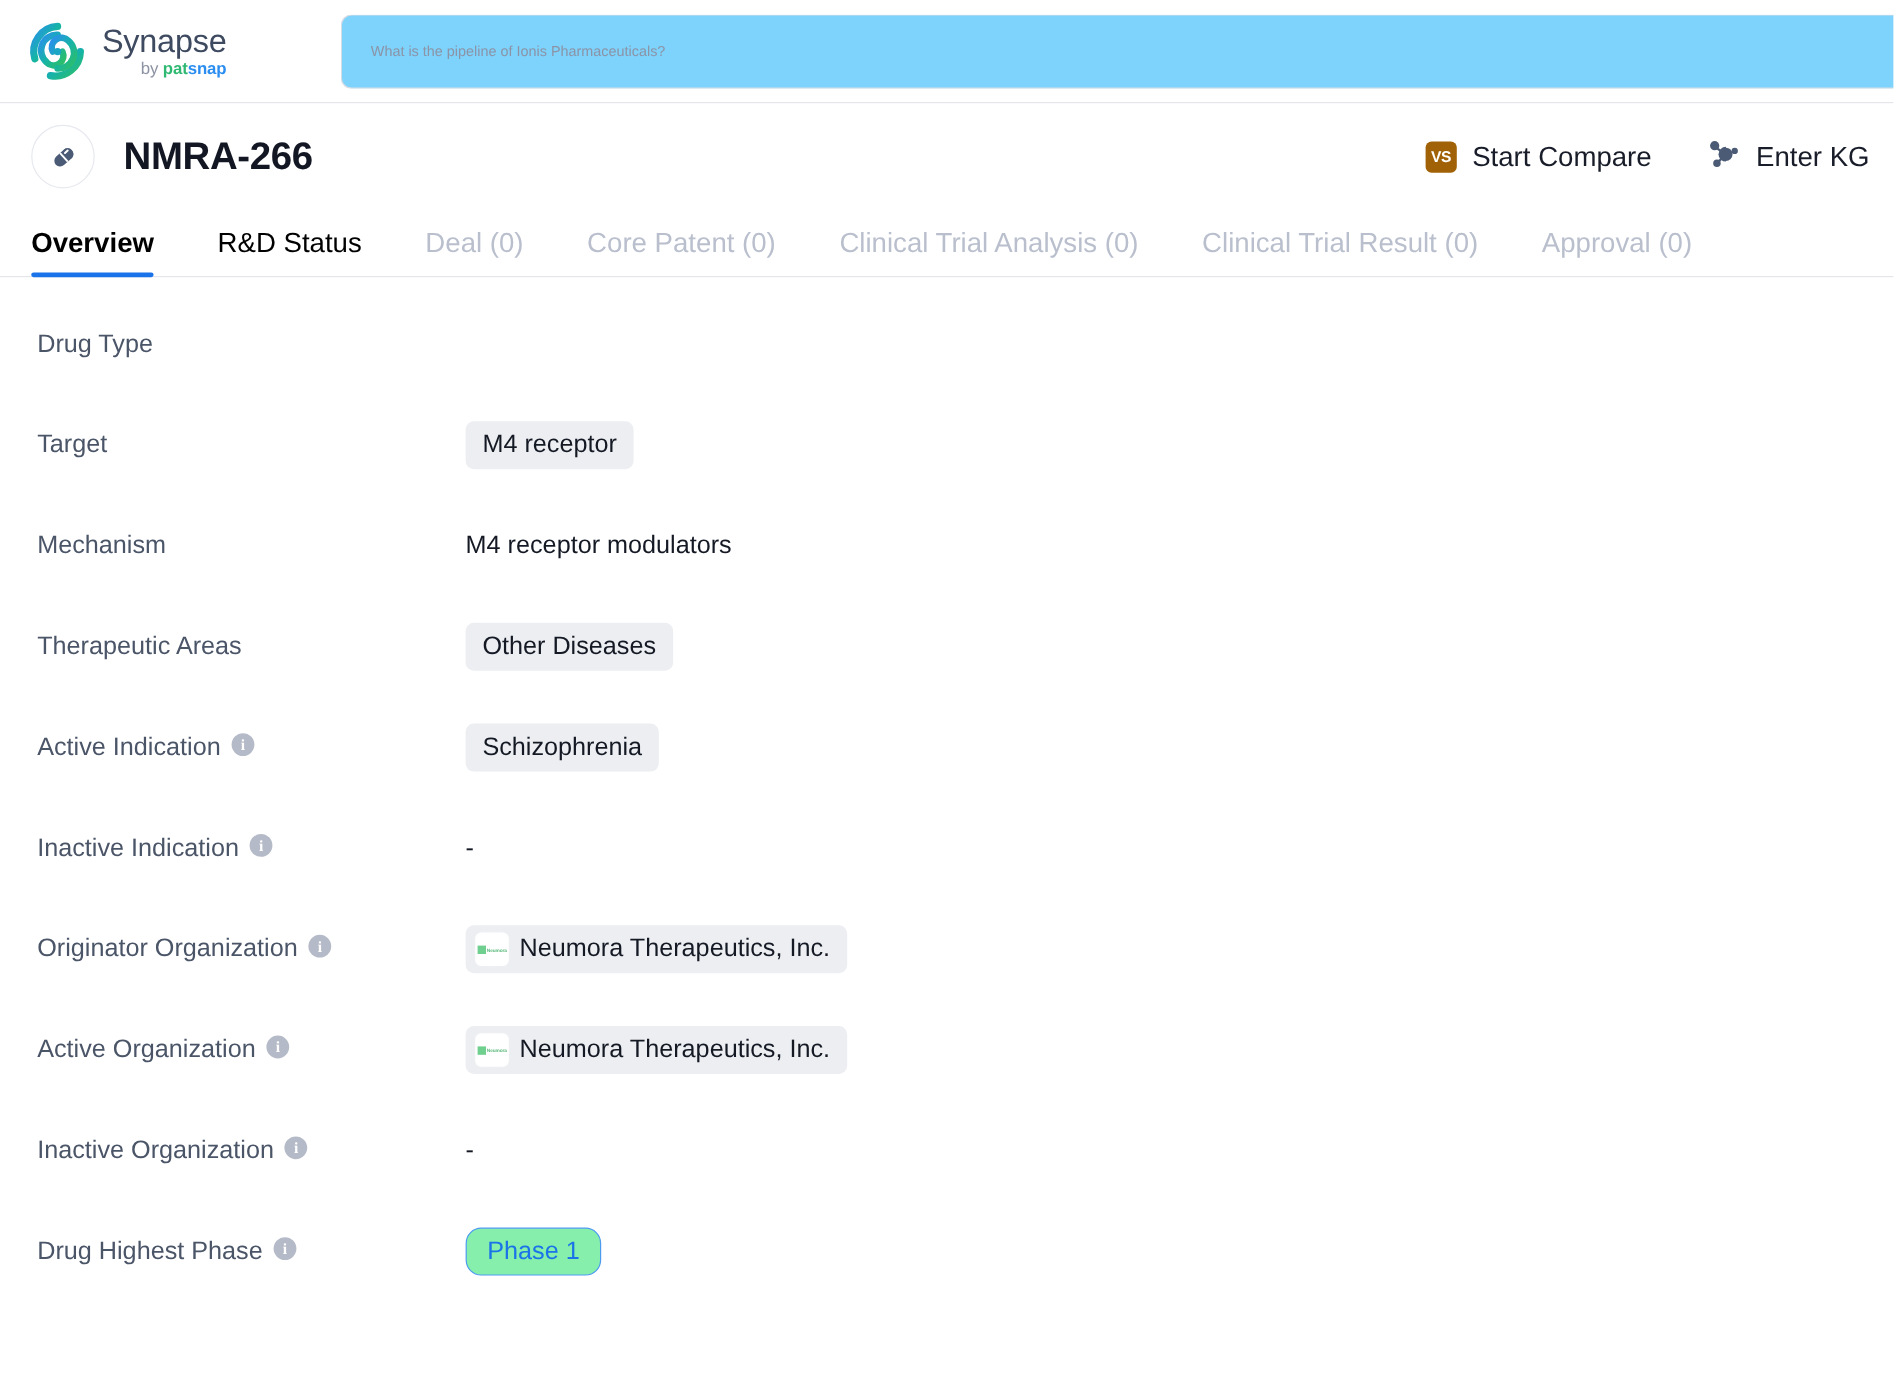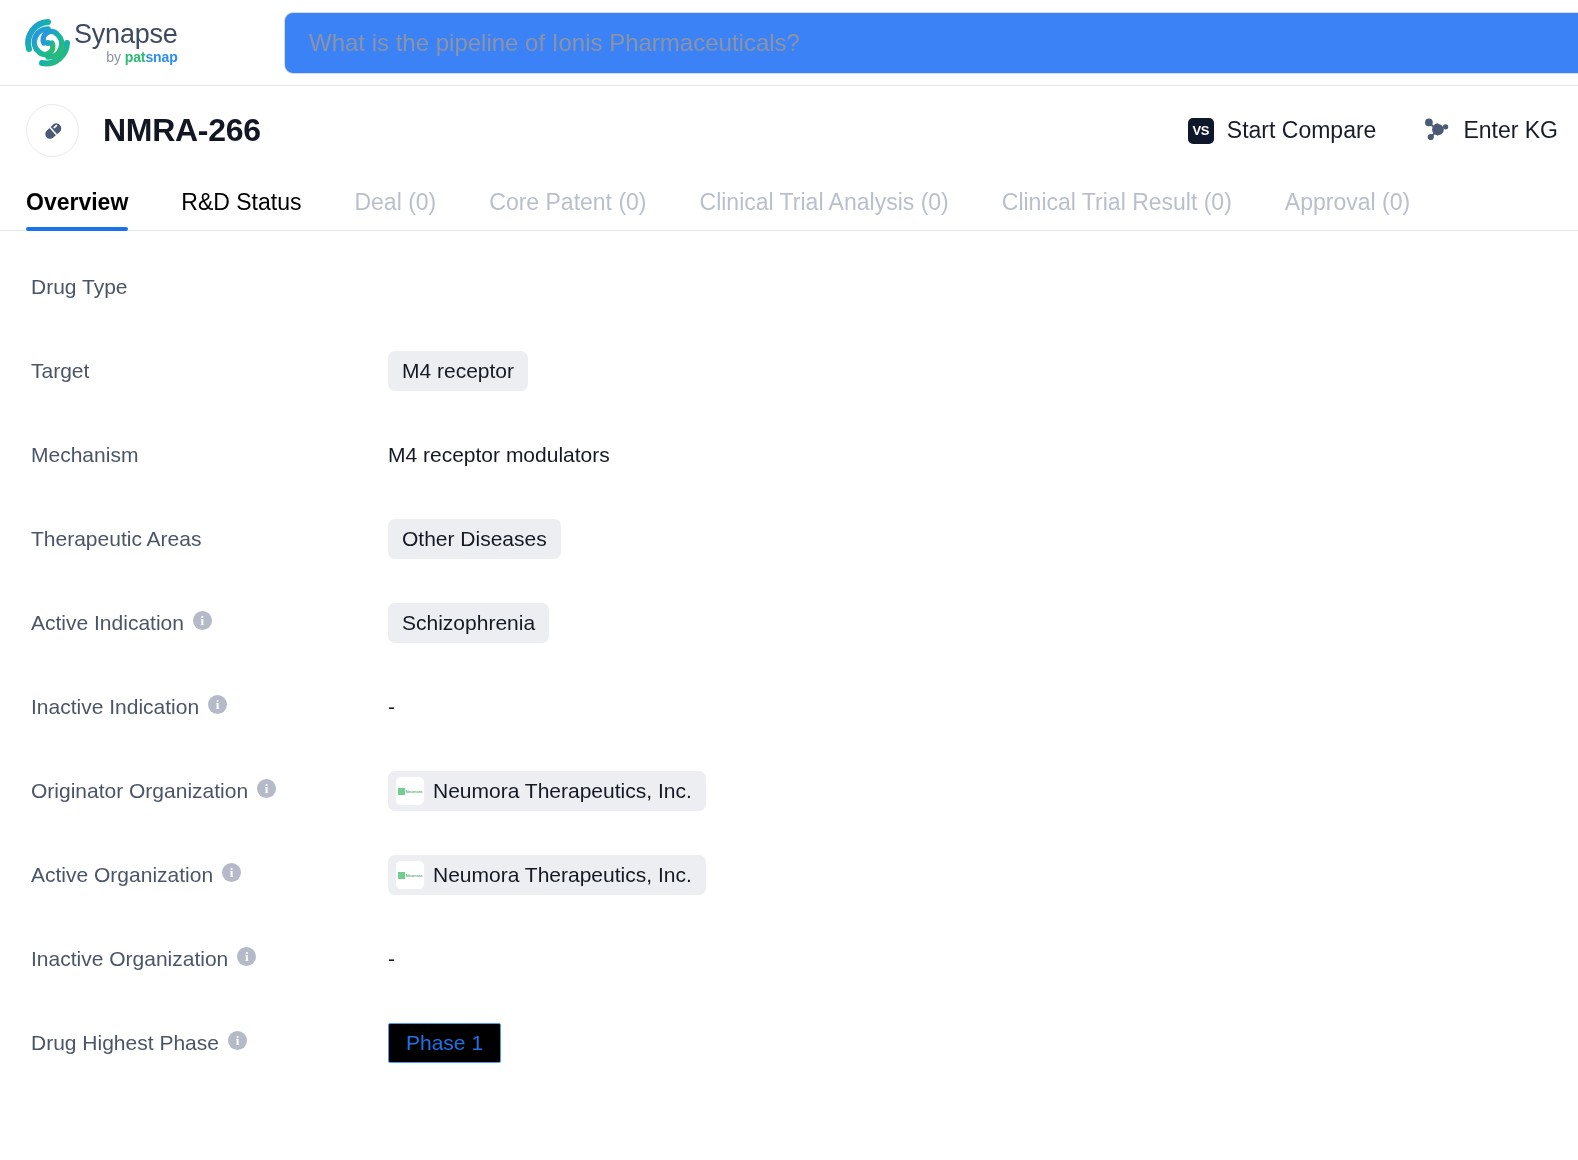--- a/index.html
+++ b/index.html
@@ -21,21 +21,21 @@
     position: relative;
   }
   .brand {
     display: flex;
     align-items: center;
     padding-left: 22px;
     width: 262px;
     flex: 0 0 262px;
   }
   .brand-logo { width: 52px; height: 52px; flex: 0 0 52px; }
-  .brand-text { line-height: 1; }
+  .brand-text { margin-left: 11px; line-height: 1; }
   .brand-name {
     font-size: 27px;
     color: #3e4a60;
     letter-spacing: -0.2px;
     font-weight: 400;
   }
   .brand-sub {
     font-size: 14px;
     margin-top: 2px;
     text-align: right;
@@ -76,24 +76,24 @@
     margin-left: 22px;
     height: 62px;
   }
   .searchbox {
     width: 100%;
     height: 62px;
     border: 1px solid #d8dce5;
     border-radius: 9px 0 0 9px;
     border-right: none;
     padding: 0 24px;
-    font-size: 24px;
+    font-size: 12px;
     font-family: "Liberation Sans", sans-serif;
     color: #20242e;
-    background: #3b82f6;
+    background: #7dd3fc;
     outline: none;
   }
   .searchbox::placeholder { color: #8c93a6; }
 
   
   .titlerow {
     height: 89px;
     display: flex;
     align-items: center;
     padding: 0 20px 0 26px;
@@ -125,21 +125,21 @@
     gap: 13px;
     cursor: pointer;
   }
   .action-label {
     font-size: 23px;
     color: #181d29;
   }
   .vs-badge {
     width: 26px; height: 26px;
     border-radius: 5px;
-    background: #0f172a;
+    background: #a16207;
     color: #fff;
     font-size: 13px;
     font-weight: 700;
     display: flex; align-items: center; justify-content: center;
     letter-spacing: -0.3px;
     flex: 0 0 26px;
   }
 
   
   .tabs {
@@ -239,22 +239,22 @@
   .org-logo .wordmark {
     font-size: 4px;
     color: #5cb97d;
     font-weight: 700;
     letter-spacing: -0.1px;
     white-space: nowrap;
   }
   .dash { font-size: 21px; color: #141924; }
   .phase-btn {
     border: 1px solid #4c9bf0;
-    border-radius: 2px;
-    background: #000000;
+    border-radius: 13px;
+    background: #86efac;
     color: #1a73e8;
     font-size: 21px;
     padding: 7px 17px;
     font-family: "Liberation Sans", sans-serif;
     cursor: pointer;
   }
 </style>
 </head>
 <body>
 

